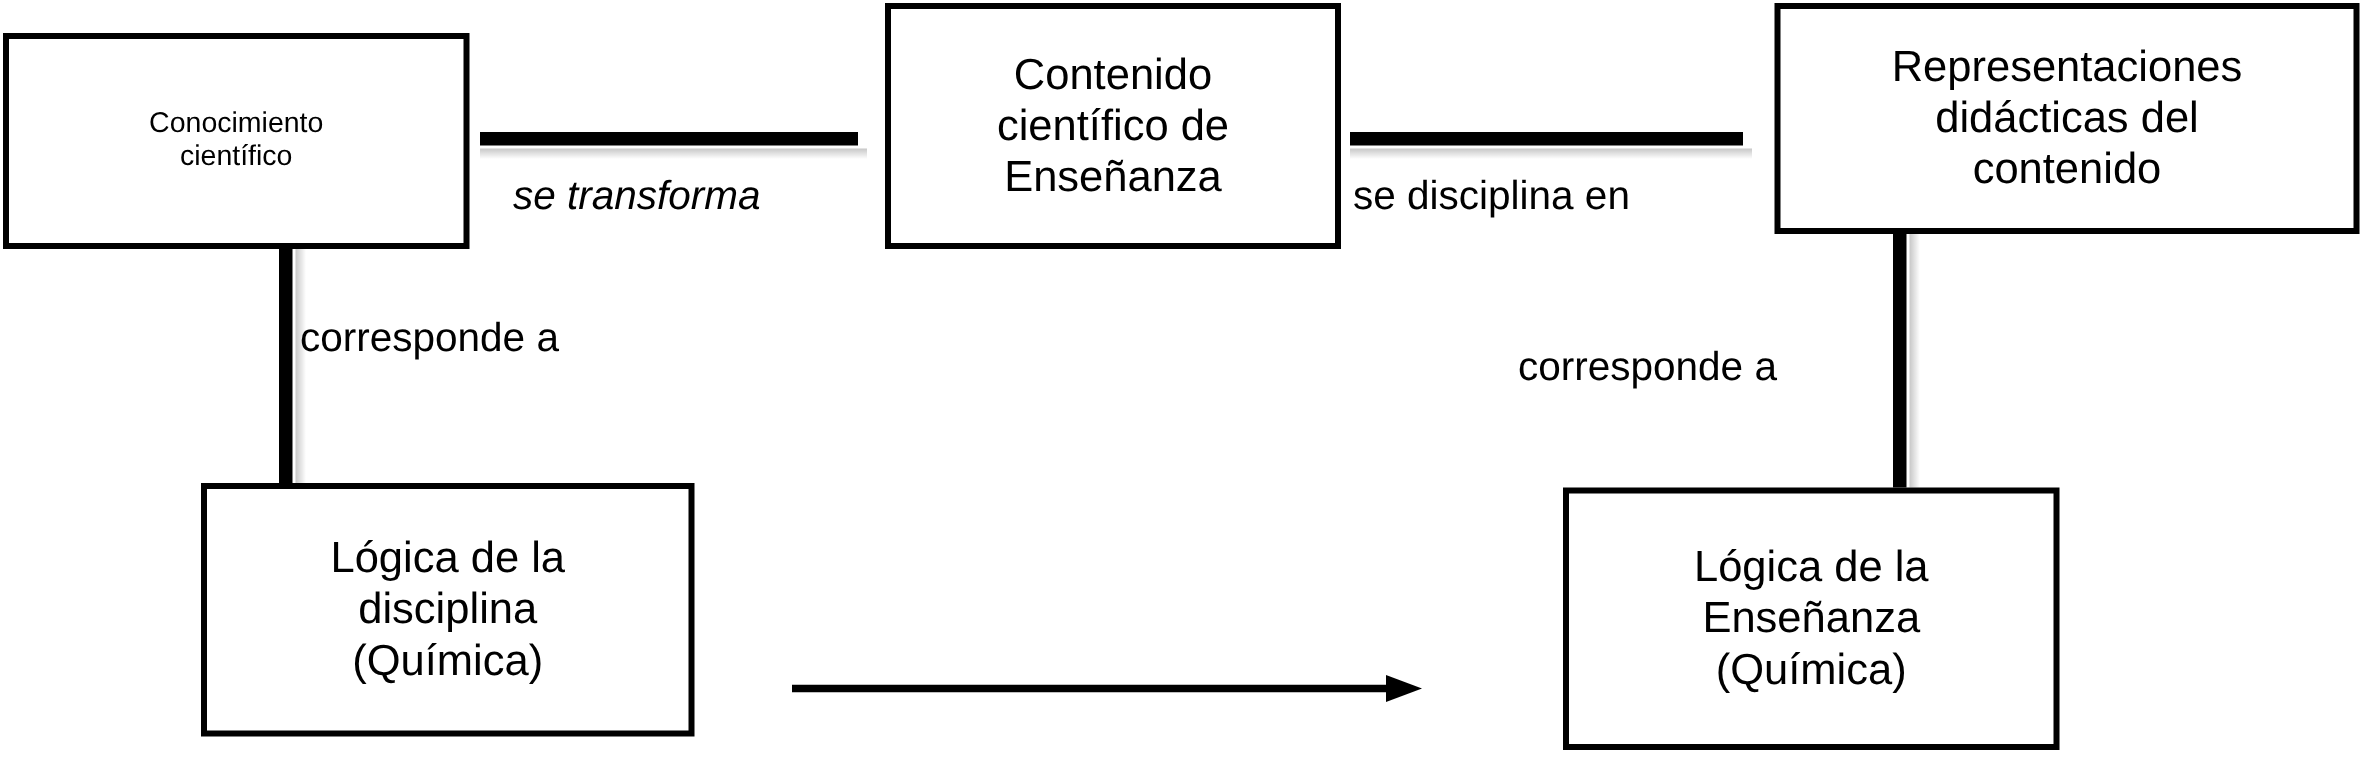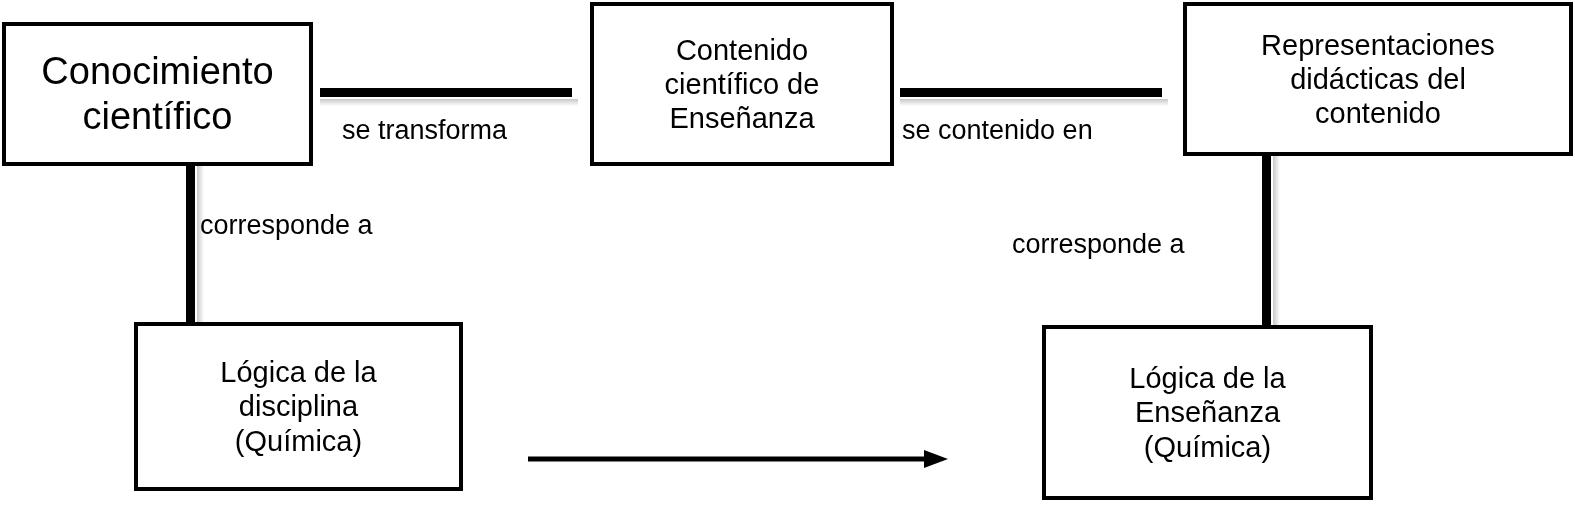--- a/index.html
+++ b/index.html
@@ -30,21 +30,21 @@
     line-height: 1.18;
     z-index: 4;
   }
   .node .node-label {
     display: block;
     padding: 0 6px;
     white-space: pre-line;
   }
 
   
-  #node-conocimiento   { left: 2px;    top: 22px;  width: 311px; height: 144px; font-size: 38px; }
+  #node-conocimiento   { left: 2px;    top: 22px;  width: 311px; height: 144px; font-size: 19px; }
   #node-contenido      { left: 590px;  top: 2px;   width: 304px; height: 164px; font-size: 29px; }
   #node-representaciones { left: 1183px; top: 2px; width: 390px; height: 154px; font-size: 29px; }
   #node-logica-disciplina { left: 134px; top: 322px; width: 329px; height: 169px; font-size: 29px; }
   #node-logica-ensenanza  { left: 1042px; top: 325px; width: 331px; height: 175px; font-size: 29px; }
 
   
   .hline {
     position: absolute;
     background: #000000;
     height: 9px;
@@ -82,21 +82,21 @@
 
   
   .edge-label {
     position: absolute;
     font-size: 27px;
     line-height: 1.2;
     white-space: pre-line;
     z-index: 5;
     background: transparent;
   }
-  #label-se-transforma  { left: 342px;  top: 114px; }
+  #label-se-transforma  { left: 342px;  top: 114px; font-style: italic; }
   #label-se-evidencia   { left: 902px;  top: 114px; }
   #label-corresponde-izq{ left: 200px;  top: 209px; }
   #label-corresponde-der{ left: 1012px; top: 228px; }
   #label-transformacion {
     left: 600px; top: 366px; width: 290px;
     text-align: center;
   }
 
   
   #edge-transformacion-arrow {
@@ -147,20 +147,20 @@
   </div>
 
   <div class="node" id="node-logica-ensenanza">
     <span class="node-label">Lógica de la
 Enseñanza
 (Química)</span>
   </div>
 
   <div class="edge-label" id="label-se-transforma">se transforma</div>
 
-  <div class="edge-label" id="label-se-evidencia">se contenido en</div>
+  <div class="edge-label" id="label-se-evidencia">se disciplina en</div>
 
   <div class="edge-label" id="label-corresponde-izq">corresponde a</div>
 
   <div class="edge-label" id="label-corresponde-der">corresponde a</div>
 
 
 </div>
 
 </body></html>

